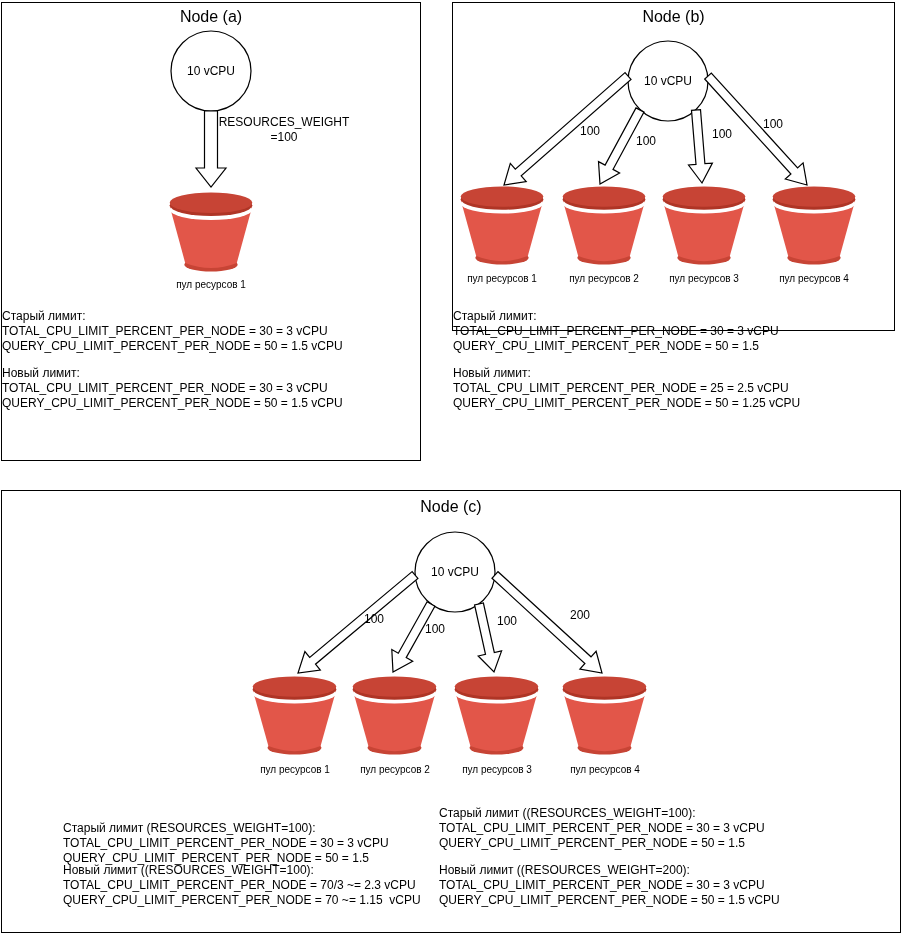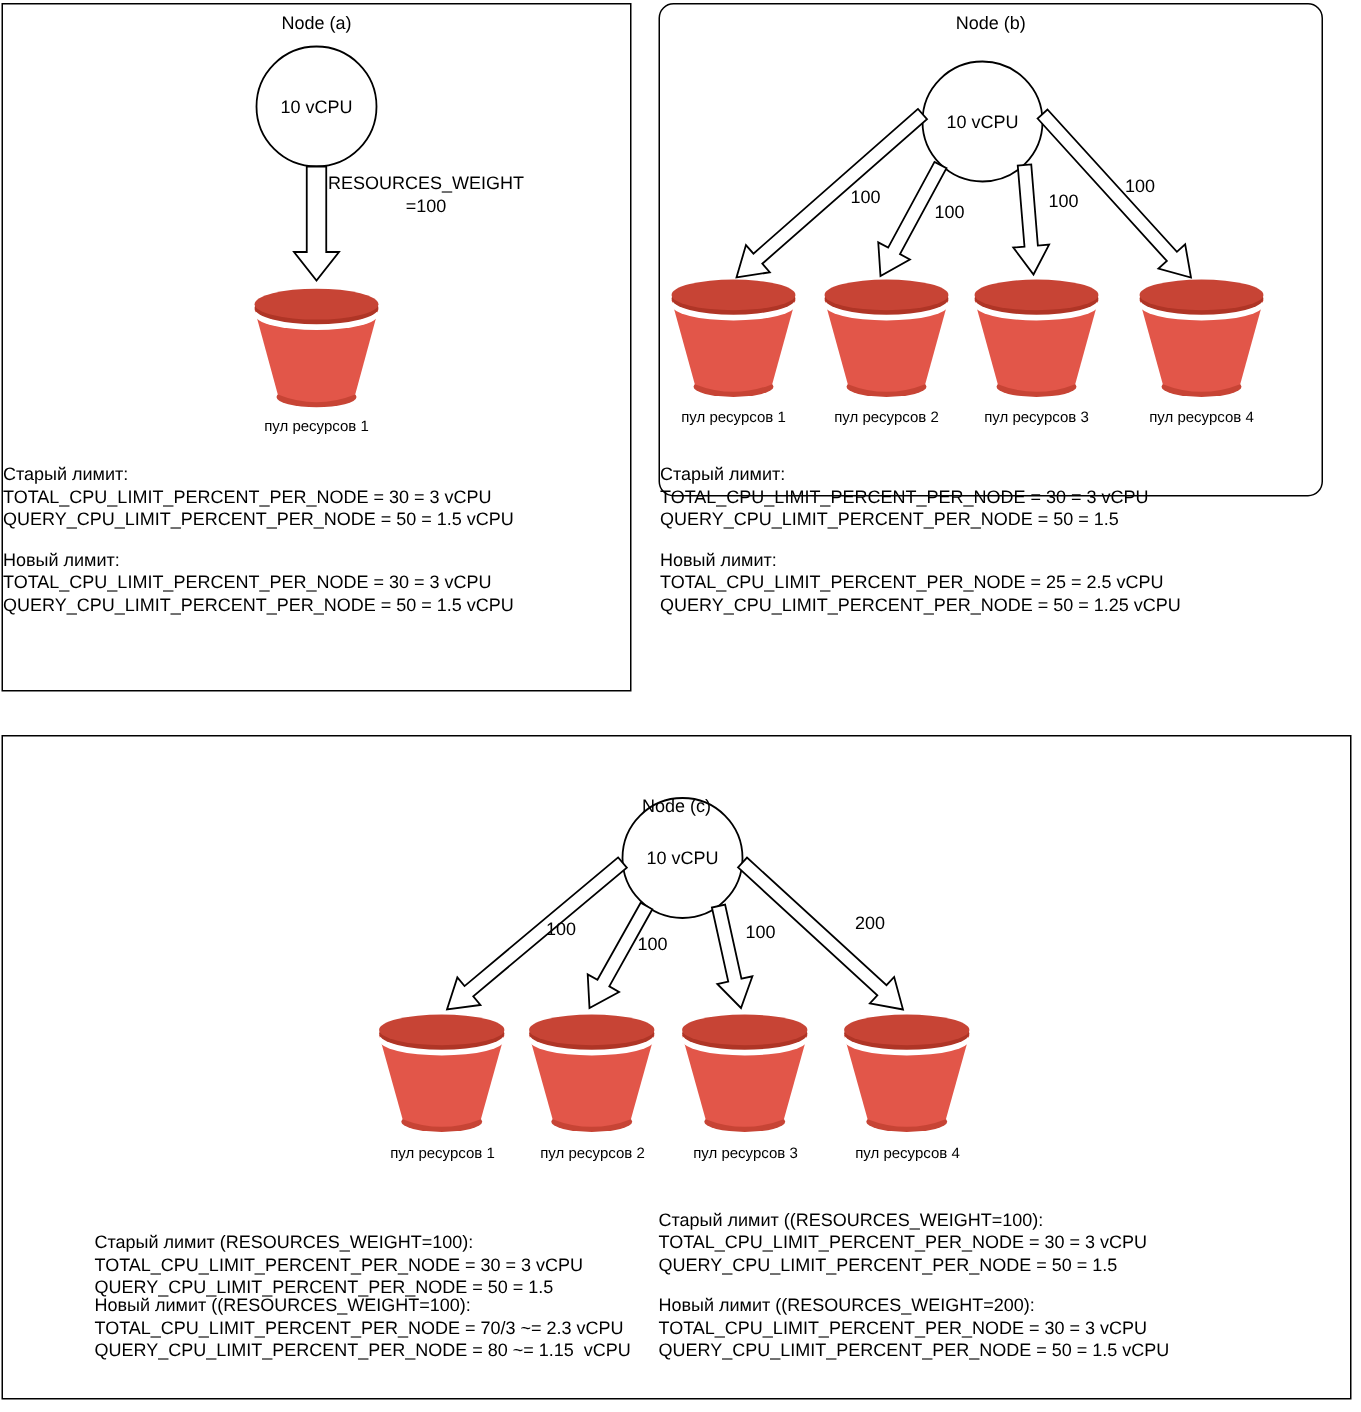--- a/index.html
+++ b/index.html
@@ -1,20 +1,20 @@
 <!DOCTYPE html>
 <html style="--bg: #FFFFFF; --bucket-body: #E25649; --bucket-rim: #C74435; --bucket-rim-dark: #AF3526; --bucket-stripe: #FFFFFF;"><head>
 <meta charset="utf-8">
 <style>
   html,body{margin:0;padding:0;background:#fff;}
   .canvas{position:relative;width:907px;height:941px;background:var(--bg,#fff);
           font-family:"Liberation Sans","DejaVu Sans",sans-serif;color:#000;overflow:hidden;}
   .panel{position:absolute;border:1px solid #000;background:#fff;box-sizing:border-box;}
   .layer{position:absolute;left:0;top:0;pointer-events:none;}
-  .ptitle{position:absolute;left:0;right:0;text-align:center;font-size:12px;}
+  .ptitle{position:absolute;left:0;right:0;text-align:center;font-size:16px;}
   .cpu{position:absolute;transform:translate(-50%,-50%);font-size:12px;white-space:nowrap;}
   .alabel{position:absolute;transform:translate(-50%,-50%);font-size:12px;white-space:nowrap;}
   .alabel2{position:absolute;transform:translateX(-50%);font-size:12px;line-height:15px;text-align:center;white-space:nowrap;}
   .bucket{position:absolute;}
   .bucket svg{display:block;width:100%;height:100%;}
   .plabel{position:absolute;transform:translateX(-50%);font-size:10px;white-space:nowrap;}
   .limits{position:absolute;text-align:left;font-size:12px;line-height:15px;}
   .lim-line{white-space:pre;}
   .hidden-defs{position:absolute;width:0;height:0;}
 </style>
@@ -58,21 +58,21 @@
       <div class="lim-line">TOTAL_CPU_LIMIT_PERCENT_PER_NODE = 30 = 3 vCPU</div>
       <div class="lim-line">QUERY_CPU_LIMIT_PERCENT_PER_NODE = 50 = 1.5 vCPU</div>
     </div>
     <div class="limits" style="left:0;width:420px;top:363px;">
       <div class="lim-line">Новый лимит:</div>
       <div class="lim-line">TOTAL_CPU_LIMIT_PERCENT_PER_NODE = 30 = 3 vCPU</div>
       <div class="lim-line">QUERY_CPU_LIMIT_PERCENT_PER_NODE = 50 = 1.5 vCPU</div>
     </div>
   </section>
 
-  <section class="panel" id="panel-b" style="left:439px;top:2px;width:443px;height:329px;border-radius:10px;">
+  <section class="panel" id="panel-b" style="left:452px;top:2px;width:443px;height:329px;">
     <svg class="layer" id="svg-b" width="441" height="457">
         <circle cx="215" cy="78" r="40" fill="#fff" stroke="#000000" stroke-width="1.2"></circle>
         <polygon points="172.0,69.6 62.3,166.1 57.3,160.4 51.0,182.0 73.2,178.5 68.2,172.8 178.0,76.4" fill="#fff" stroke="#000000" stroke-width="1.2" stroke-linejoin="miter"></polygon>
         <polygon points="183.0,104.9 152.1,162.1 145.5,158.6 147.0,181.0 166.6,170.0 160.0,166.4 191.0,109.1" fill="#fff" stroke="#000000" stroke-width="1.2" stroke-linejoin="miter"></polygon>
         <polygon points="238.5,107.4 243.0,161.4 235.5,162.0 249.0,180.0 259.4,160.1 251.9,160.7 247.5,106.6" fill="#fff" stroke="#000000" stroke-width="1.2" stroke-linejoin="miter"></polygon>
         <polygon points="251.7,76.0 337.9,171.0 332.3,176.0 354.0,182.0 350.1,159.9 344.6,164.9 258.3,70.0" fill="#fff" stroke="#000000" stroke-width="1.2" stroke-linejoin="miter"></polygon>
       </svg>
     <div class="ptitle" style="top:5px;">Node (b)</div>
     <div class="cpu" style="left:215px;top:78px;">10 vCPU</div>
 
@@ -120,21 +120,21 @@
   </section>
 
   <section class="panel" id="panel-c" style="left:1px;top:490px;width:900px;height:443px;">
     <svg class="layer" id="svg-c" width="898" height="441">
         <circle cx="453" cy="81" r="40" fill="#fff" stroke="#000000" stroke-width="1.2"></circle>
         <polygon points="410.1,80.6 307.7,166.4 302.9,160.6 296.0,182.0 318.3,179.0 313.5,173.2 415.9,87.4" fill="#fff" stroke="#000000" stroke-width="1.2" stroke-linejoin="miter"></polygon>
         <polygon points="425.1,110.8 396.3,162.2 389.8,158.6 391.0,181.0 410.7,170.3 404.2,166.6 432.9,115.2" fill="#fff" stroke="#000000" stroke-width="1.2" stroke-linejoin="miter"></polygon>
         <polygon points="472.6,114.0 483.5,163.4 476.2,165.0 492.0,181.0 499.6,159.9 492.3,161.5 481.4,112.0" fill="#fff" stroke="#000000" stroke-width="1.2" stroke-linejoin="miter"></polygon>
         <polygon points="490.0,87.3 582.9,172.5 577.9,178.0 600.0,182.0 594.1,160.3 589.0,165.8 496.0,80.7" fill="#fff" stroke="#000000" stroke-width="1.2" stroke-linejoin="miter"></polygon>
       </svg>
-    <div class="ptitle" style="top:7px;margin-top:32px;">Node (c)</div>
+    <div class="ptitle" style="top:7px;">Node (c)</div>
     <div class="cpu" style="left:453px;top:81px;">10 vCPU</div>
 
     <div class="alabel" style="left:372px;top:128px;">100</div>
     <div class="alabel" style="left:433px;top:138px;">100</div>
     <div class="alabel" style="left:505px;top:130px;">100</div>
     <div class="alabel" style="left:578px;top:124px;">200</div>
 
     <div class="bucket" style="left:249px;top:182px;width:87px;height:85px;">
       <svg viewBox="0 0 100 100" preserveAspectRatio="none">
           <use href="#bucket-sym"></use>
@@ -162,21 +162,21 @@
     <div class="plabel" style="left:603px;top:273px;">пул ресурсов 4</div>
 
     <div class="limits" style="left:61px;width:460px;top:330px;">
       <div class="lim-line">Старый лимит (RESOURCES_WEIGHT=100):</div>
       <div class="lim-line">TOTAL_CPU_LIMIT_PERCENT_PER_NODE = 30 = 3 vCPU</div>
       <div class="lim-line">QUERY_CPU_LIMIT_PERCENT_PER_NODE = 50 = 1.5</div>
     </div>
     <div class="limits" style="left:61px;width:460px;top:372px;">
       <div class="lim-line">Новый лимит ((RESOURCES_WEIGHT=100):</div>
       <div class="lim-line">TOTAL_CPU_LIMIT_PERCENT_PER_NODE = 70/3 ~= 2.3 vCPU</div>
-      <div class="lim-line">QUERY_CPU_LIMIT_PERCENT_PER_NODE = 80 ~= 1.15  vCPU</div>
+      <div class="lim-line">QUERY_CPU_LIMIT_PERCENT_PER_NODE = 70 ~= 1.15  vCPU</div>
     </div>
     <div class="limits" style="left:437px;width:460px;top:315px;">
       <div class="lim-line">Старый лимит ((RESOURCES_WEIGHT=100):</div>
       <div class="lim-line">TOTAL_CPU_LIMIT_PERCENT_PER_NODE = 30 = 3 vCPU</div>
       <div class="lim-line">QUERY_CPU_LIMIT_PERCENT_PER_NODE = 50 = 1.5</div>
     </div>
     <div class="limits" style="left:437px;width:460px;top:372px;">
       <div class="lim-line">Новый лимит ((RESOURCES_WEIGHT=200):</div>
       <div class="lim-line">TOTAL_CPU_LIMIT_PERCENT_PER_NODE = 30 = 3 vCPU</div>
       <div class="lim-line">QUERY_CPU_LIMIT_PERCENT_PER_NODE = 50 = 1.5 vCPU</div>

